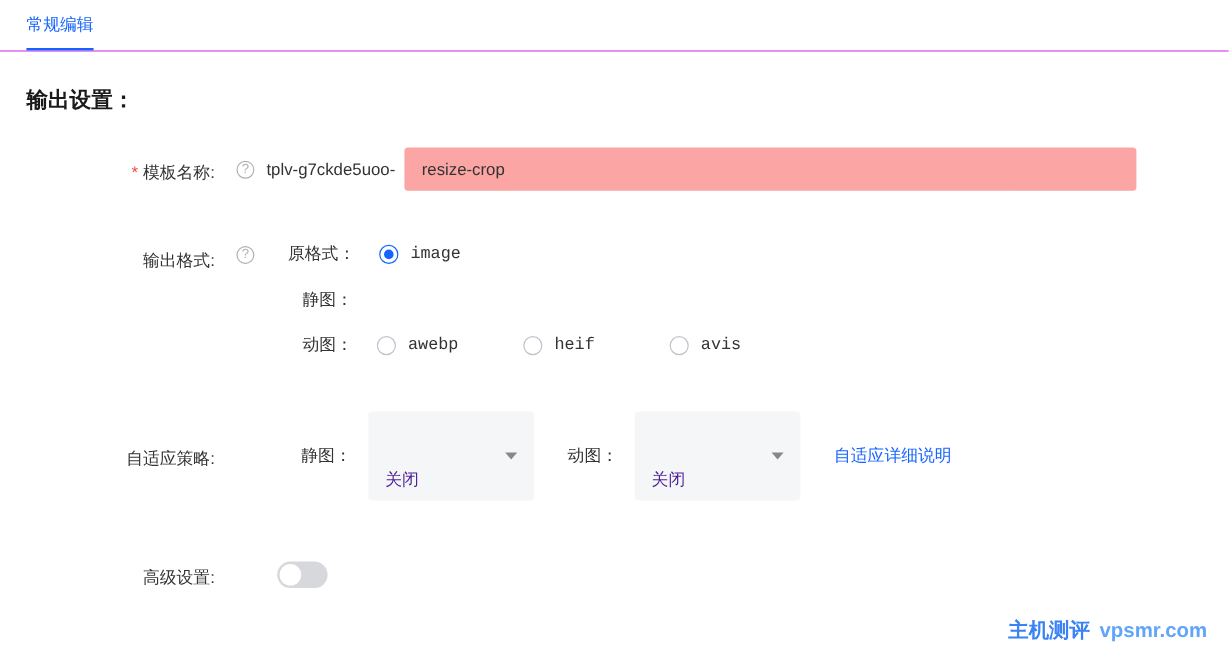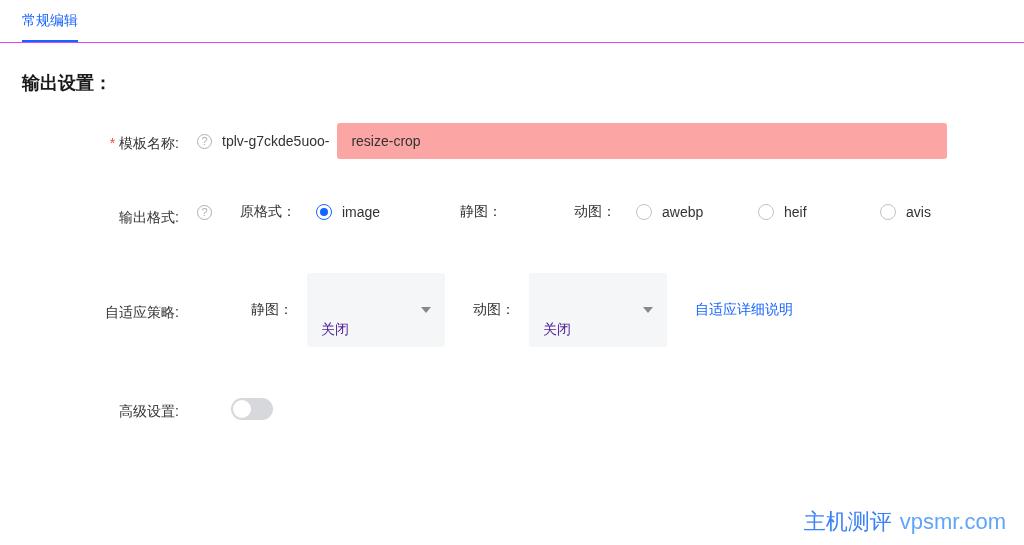--- a/index.html
+++ b/index.html
@@ -88,23 +88,24 @@
       border-radius: 3px;
       padding: 10px 14px;
       font-size: 14px;
       color: #333;
       outline: none;
       min-width: 0;
       max-width: 610px;
     }
     .format-block {
       display: flex;
-      flex-direction: row;
-      gap: 36px;
+      flex-direction: column;
+      gap: 20px;
       flex: 1;
+      font-family: Liberation Mono, monospace;
     }
     .format-line {
       display: flex;
       align-items: center;
     }
     .sub-label {
       width: 78px;
       text-align: right;
       color: #333;
       font-size: 14px;
@@ -209,22 +210,22 @@
       background: #fff;
       border-radius: 50%;
       position: absolute;
       top: 2px;
       left: 2px;
     }
     .watermark-corner {
       position: absolute;
       bottom: 8px;
       right: 18px;
-      font-size: 22px;
-      font-weight: 400;
+      font-size: 17px;
+      font-weight: 700;
     }
     .wm-cn {
       color: #3b82f6;
     }
     .wm-en {
       color: #60a5fa;
       margin-left: 8px;
     }
   </style>
 </head>

